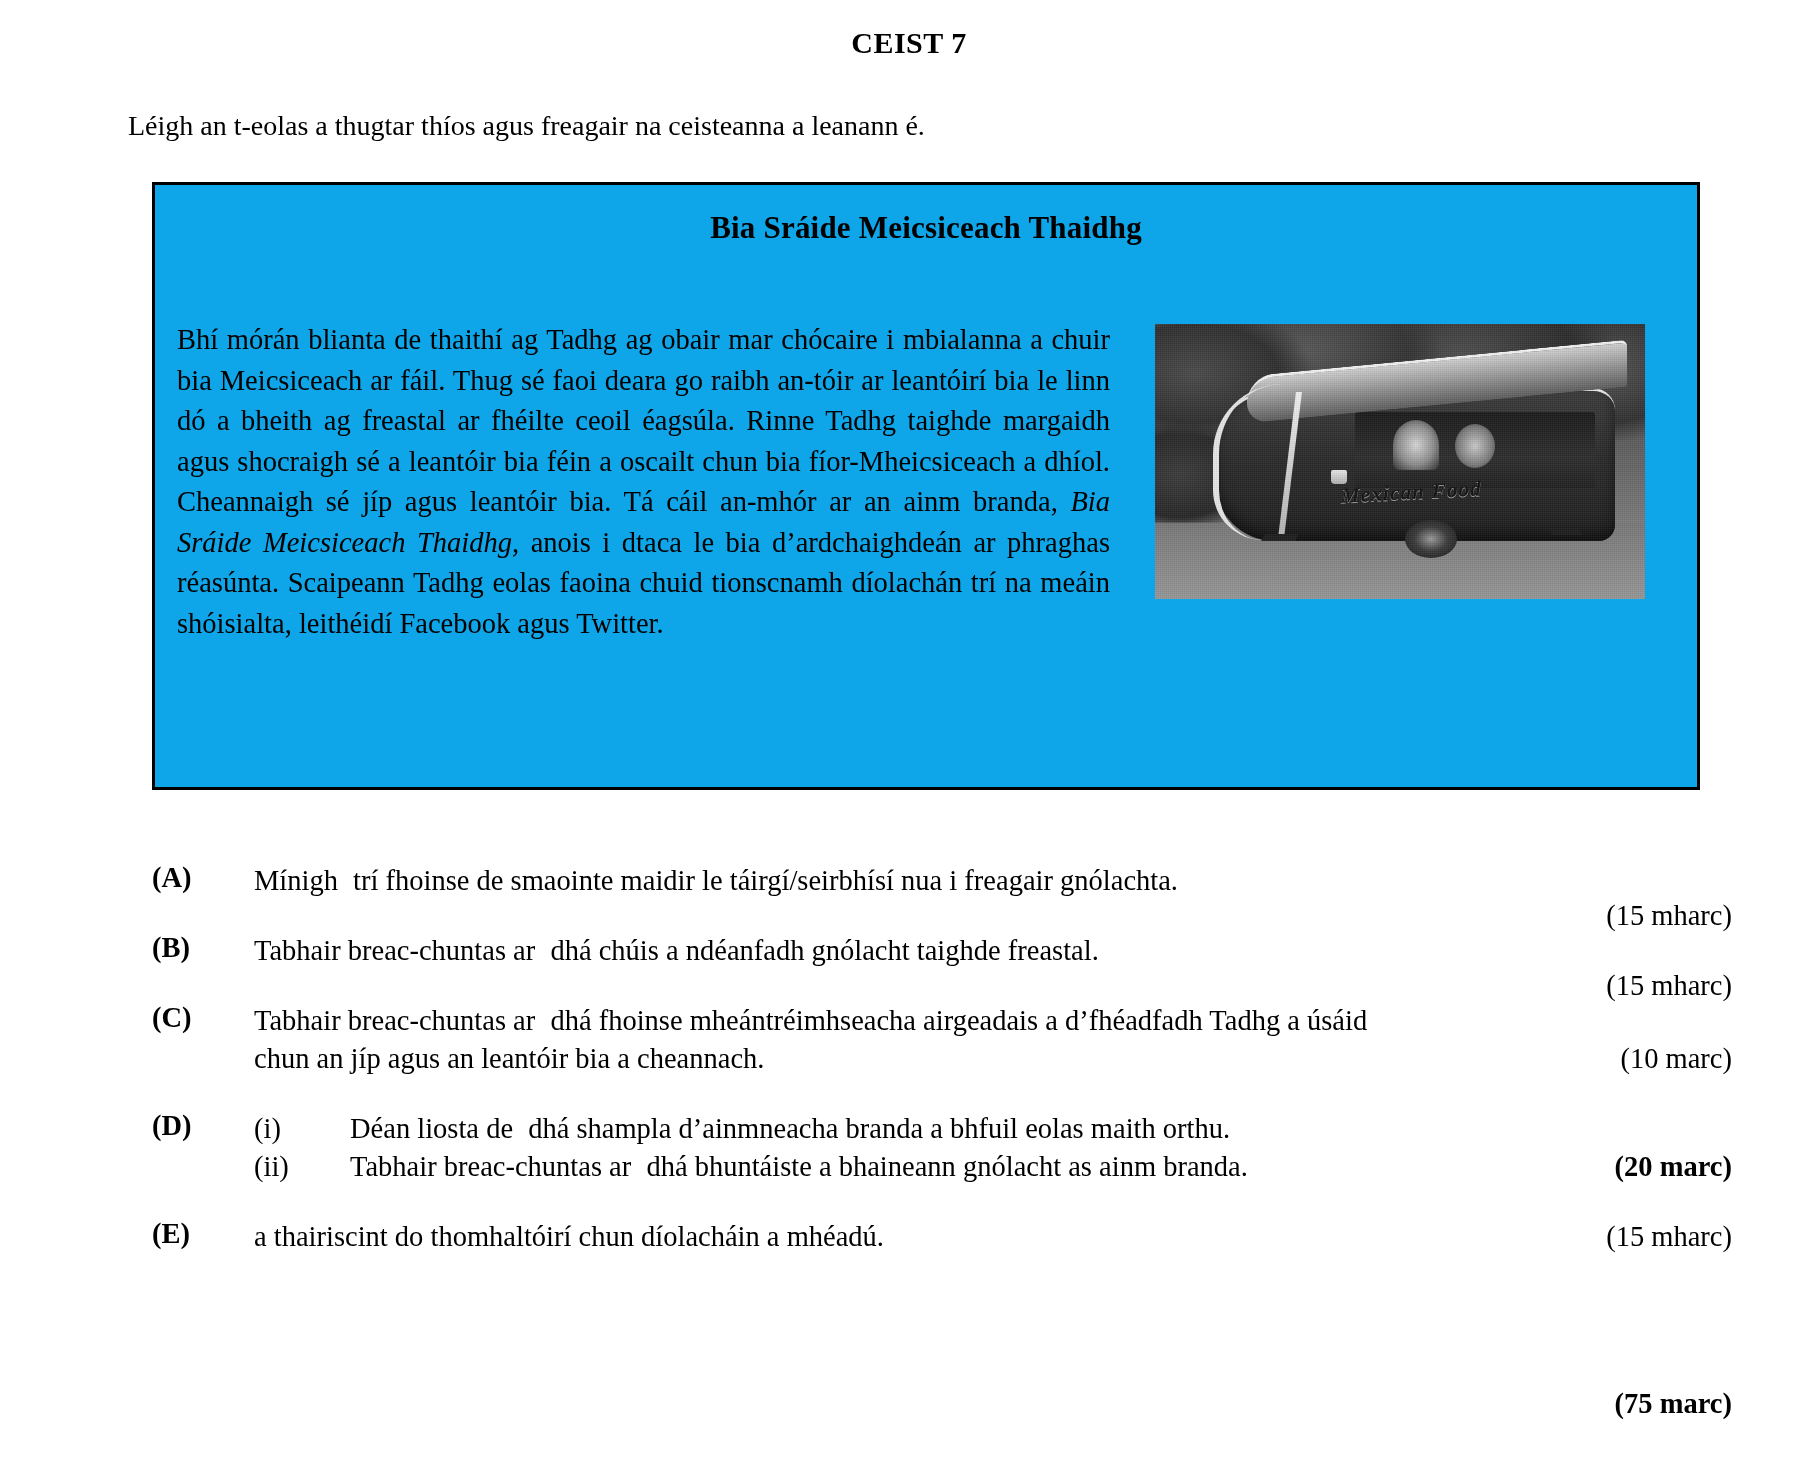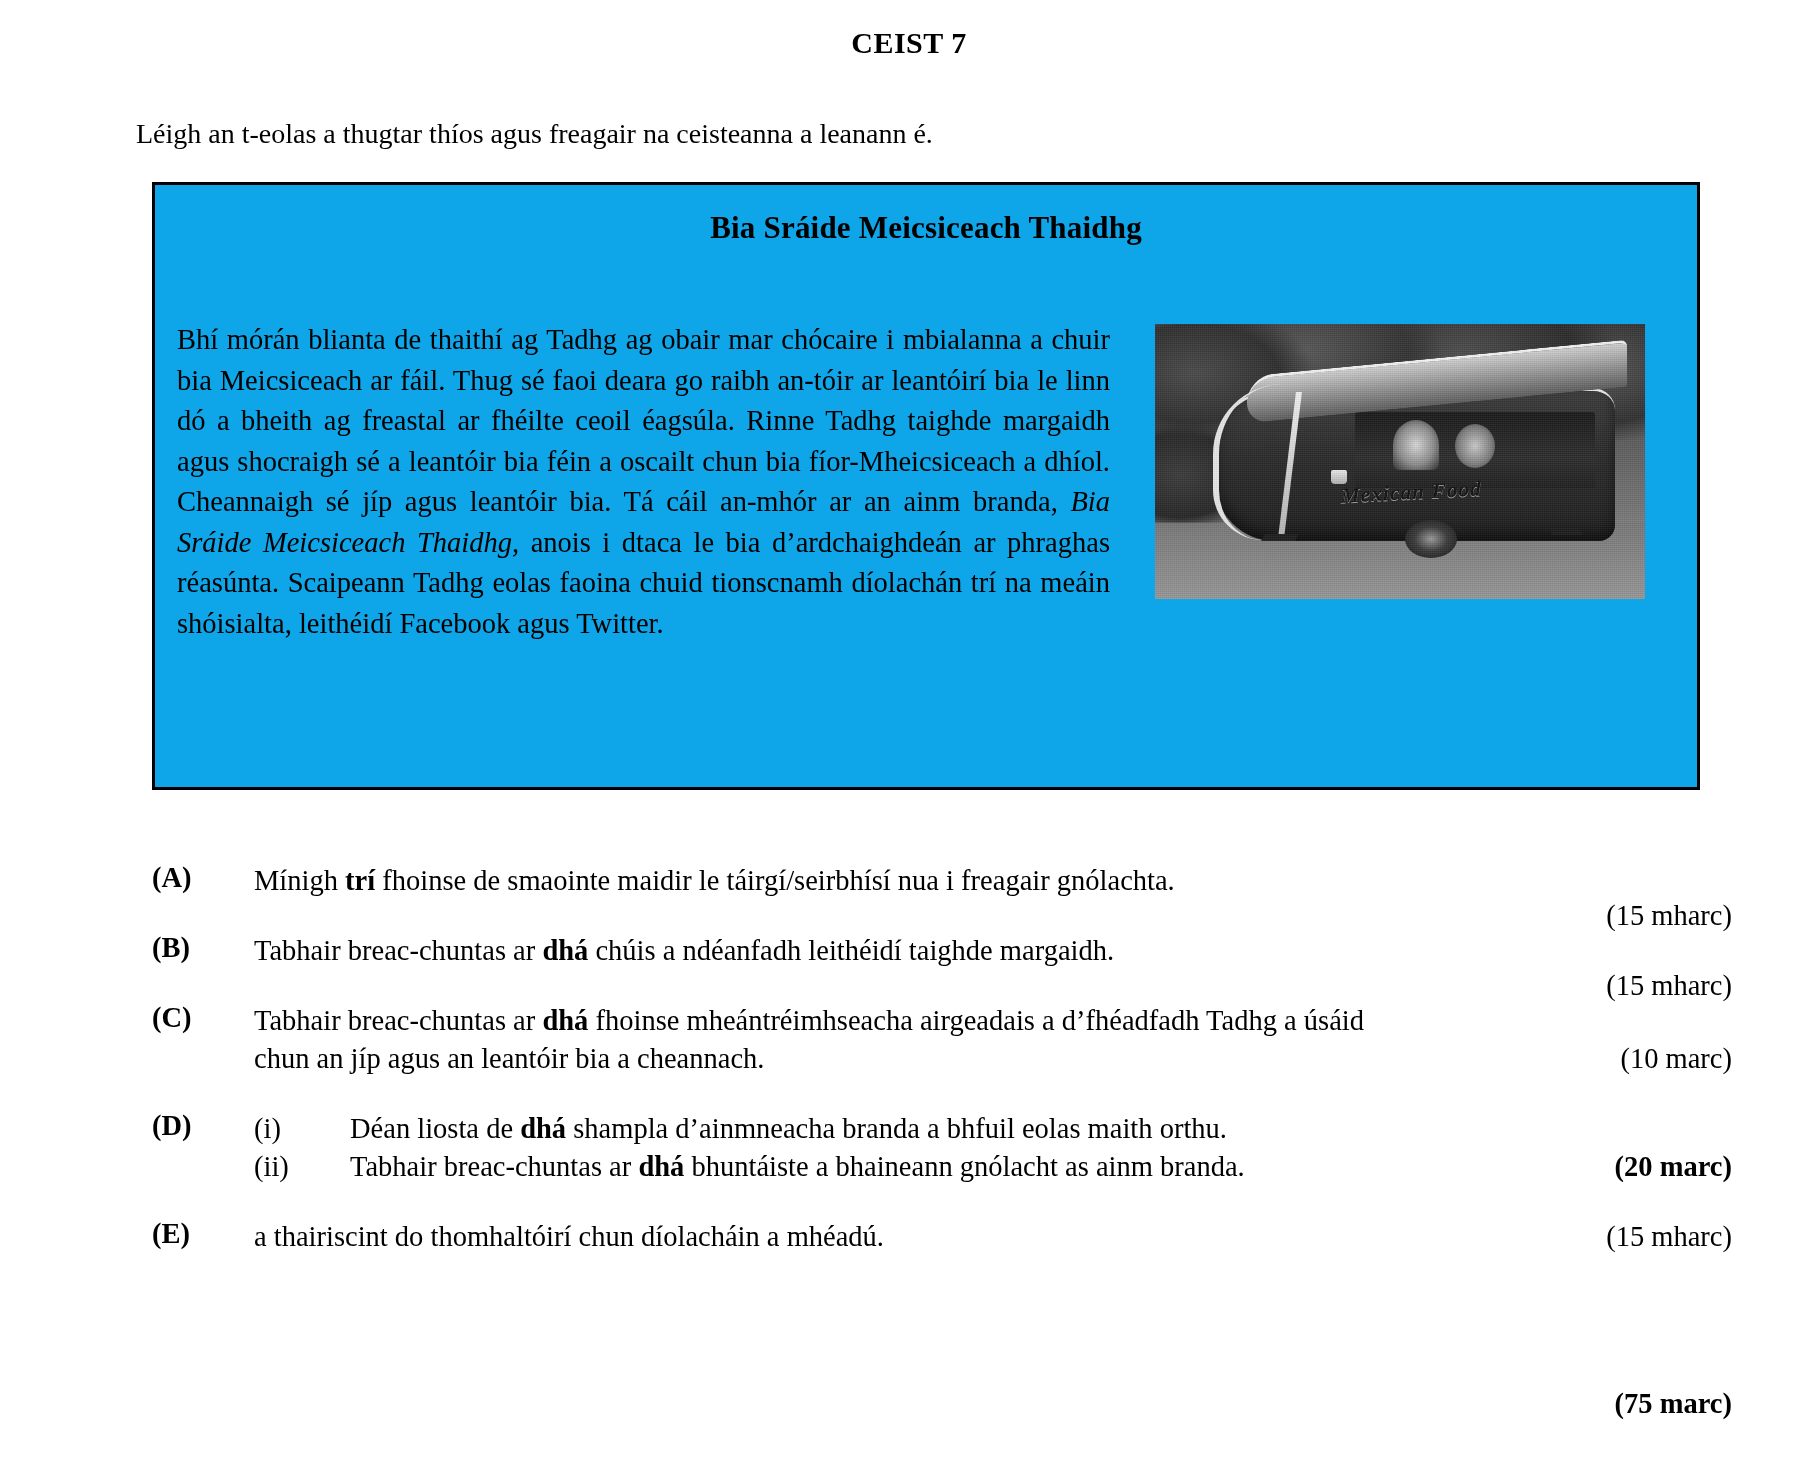--- a/index.html
+++ b/index.html
@@ -29,21 +29,21 @@
     font-weight: bold;
     font-size: 30px;
     letter-spacing: 0.5px;
     margin: 0;
     padding-top: 26px;
   }
 
   
   .intro-line {
     font-size: 28px;
-    margin: 16px;
+    margin: 8px;
     padding-left: 120px;
     padding-top: 42px;
     font-family: Liberation Serif, serif;
   }
 
   
   .case-box {
     position: absolute;
     left: 152px;
     top: 182px;
@@ -274,21 +274,21 @@
     position: absolute;
     right: 0;
     white-space: nowrap;
   }
   .q-marks-inline {
     flex: 0 0 auto;
     white-space: nowrap;
     padding-left: 16px;
     font-weight: bold;
   }
-  b.strongword { font-weight: bold; }
+  b.strongword { font-weight: normal; margin-left: 8px; }
 
   .total-marks {
     position: absolute;
     right: 86px;
     top: 1388px;
     font-weight: bold;
     font-size: 28.5px;
   }
 </style>
 </head>
@@ -336,21 +336,21 @@
       <div class="q-letter">(A)</div>
       <div class="q-content">
         <span class="q-line"><span>Mínigh </span><b class="strongword">trí</b><span> fhoinse de smaointe maidir le táirgí/seirbhísí nua i freagair gnólachta.</span></span>
         <span class="q-marks">(15 mharc)</span>
       </div>
     </div>
 
     <div class="q-row">
       <div class="q-letter">(B)</div>
       <div class="q-content">
-        <span class="q-line"><span>Tabhair breac-chuntas ar </span><b class="strongword">dhá</b><span> chúis a ndéanfadh leithéidí taighde margaidh.</span></span>
+        <span class="q-line"><span>Tabhair breac-chuntas ar </span><b class="strongword">dhá</b><span> chúis a ndéanfadh gnólacht taighde freastal.</span></span>
         <span class="q-marks">(15 mharc)</span>
       </div>
     </div>
 
     <div class="q-row">
       <div class="q-letter">(C)</div>
       <div class="q-content">
         <span class="q-line"><span>Tabhair breac-chuntas ar </span><b class="strongword">dhá</b><span> fhoinse mheántréimhseacha airgeadais a d’fhéadfadh Tadhg a úsáid</span></span>
         <span class="q-line"><span>chun an jíp agus an leantóir bia a cheannach.</span><span class="q-marks" style="top:0;">(10 marc)</span></span>
       </div>

